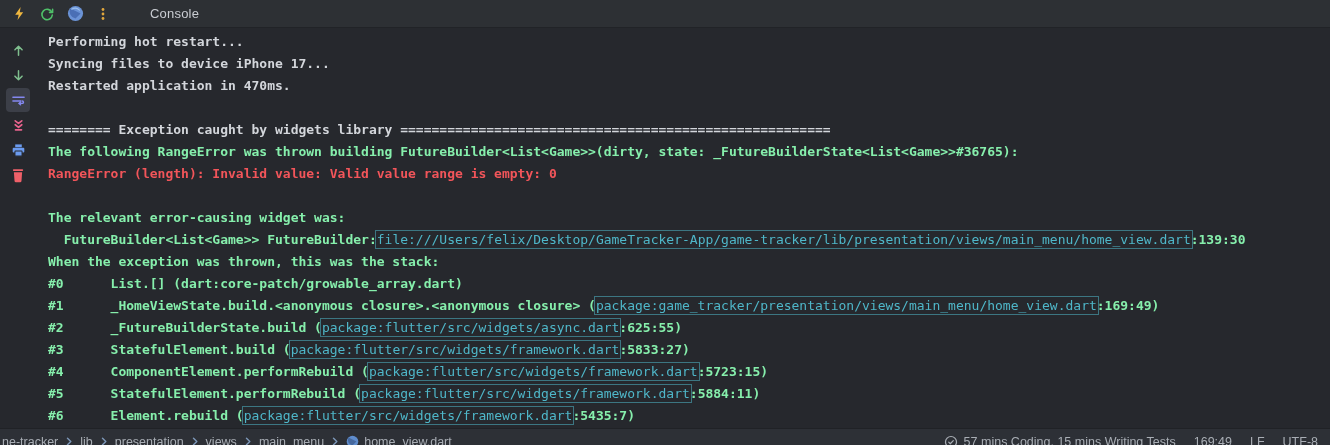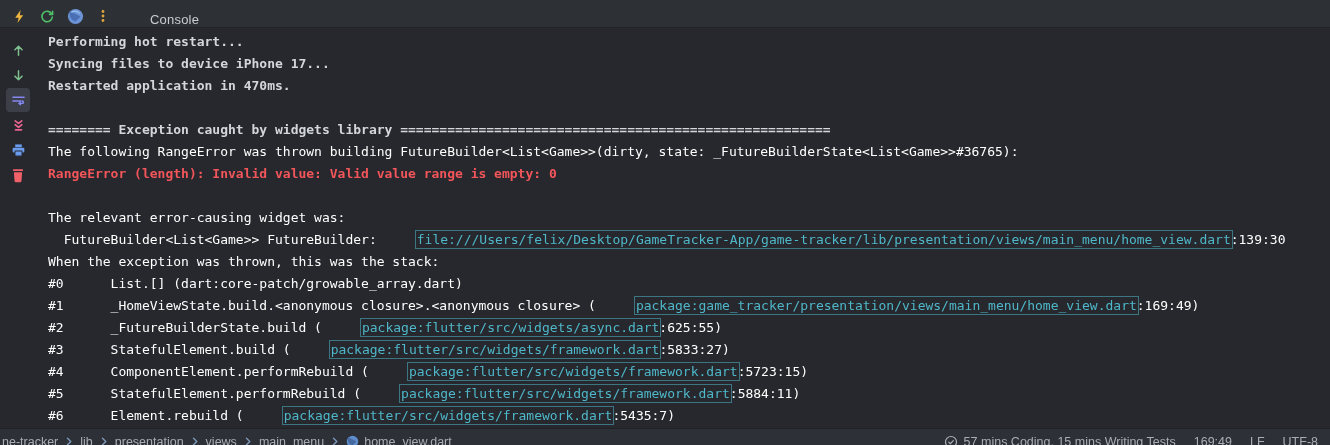--- a/index.html
+++ b/index.html
@@ -2,21 +2,21 @@
 <html><head>
 <meta charset="utf-8">
 <style>
   * { margin:0; padding:0; box-sizing:border-box; }
   html,body { width:1330px; height:445px; overflow:hidden; }
   body { background:#26282d; font-family:"Liberation Sans", sans-serif; position:relative; }
 
   
   .topbar {
     height:28px; background:#2d3034; border-bottom:1px solid #212327;
-    display:flex; align-items:flex-end; padding-left:8px;
+    display:flex; align-items:center; padding-left:8px;
   }
   .tb-btn {
     width:22px; height:22px; display:flex; align-items:center; justify-content:center;
     border-radius:4px; margin-right:6px; cursor:pointer;
   }
   .tab-title {
     margin-left:30px; font-size:13px; color:#c9ccd2; letter-spacing:.2px;
   }
 
   
@@ -31,25 +31,25 @@
   }
   .g-btn.active { background:#3c3f48; }
 
   .console {
     flex:1; padding:3px 12px 0 12px; overflow:hidden;
     font-family:"DejaVu Sans Mono", monospace; font-size:13px; line-height:22px;
     white-space:pre;
   }
   .cl { height:22px; }
   .seg-bold  { color:#d3d6db; font-weight:bold; }
-  .seg-plain { color:#ffffff; }
+  .seg-plain { color:#86efac;font-weight:bold; }
   .seg-error { color:#f2555a;font-weight:bold; }
   .seg-link  {
     color:#4fb7c9; cursor:pointer;
-    outline:1px solid rgba(79,183,201,.55); outline-offset:1.5px;margin-left:40px;
+    outline:1px solid rgba(79,183,201,.55); outline-offset:1.5px;
   }
 
   
   .statusbar {
     position:absolute; left:0; top:428px; width:1330px; height:26px;
     background:#2d3036; border-top:1px solid #202226;
     display:flex; align-items:center; padding:0 12px 0 2px;
     font-size:12.5px; color:#a9aeb5;
   }
   .crumbs { display:flex; align-items:center; gap:7px; }

